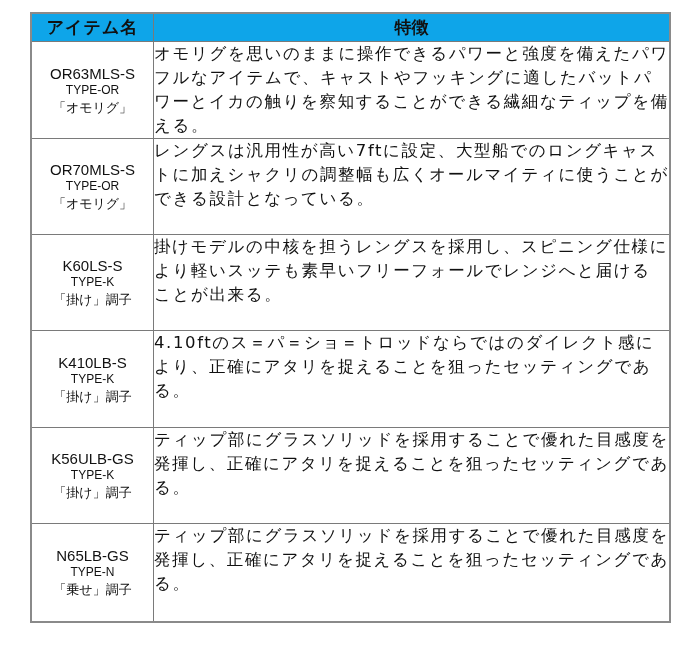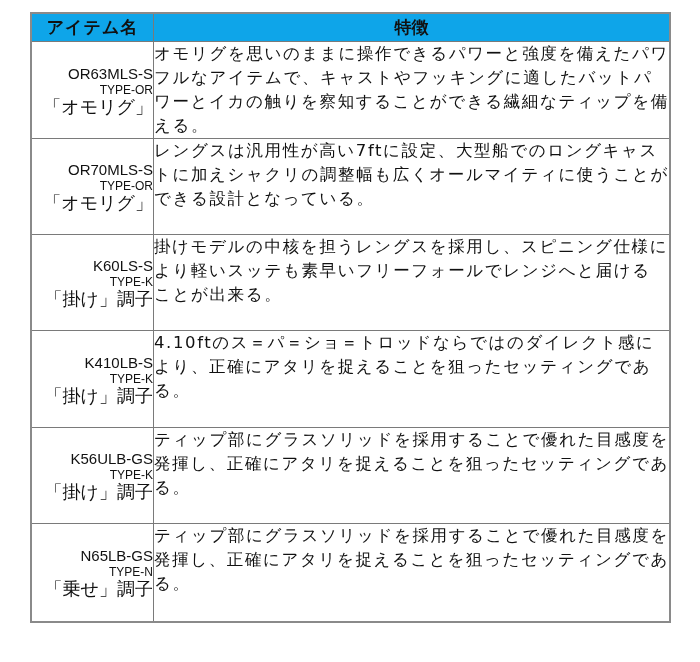--- a/index.html
+++ b/index.html
@@ -11,26 +11,26 @@
     border: 2px solid #8a8a8a;
   }
   table.spec th, table.spec td { border: 1px solid #7a7a7a; padding: 0; }
   table.spec th {
     background: #0ea5e9; height: 27px; font-weight: bold; font-size: 17px;
     text-align: center; vertical-align: middle;
   }
   th.col-name { width: 121px; font-size: 18px; letter-spacing: 1px; }
   th.col-feature { font-size: 15px; }
   td.name {
-    width: 121px; text-align: right; vertical-align: middle;
+    width: 121px; text-align: center; vertical-align: middle;
     font-family: "Liberation Sans", sans-serif; line-height: 17px;
   }
   td.name .model { font-size: 15px; display: block; }
   td.name .type { font-size: 12px; display: block; }
-  td.name .tone { font-size: 18px; display: block; }
+  td.name .tone { font-size: 13px; display: block; }
   td.feature {
     vertical-align: top; padding: 12px 8px 0 8px;
     font-size: 16.5px; font-weight: normal; line-height: 24px; letter-spacing: 1.6px;
   }
   tr.r1 td { height: 96px; }
   tr.r2 td { height: 95px; }
   tr.r3 td { height: 95px; }
   tr.r4 td { height: 96px; }
   tr.r5 td { height: 95px; }
   tr.r6 td { height: 97px; }

